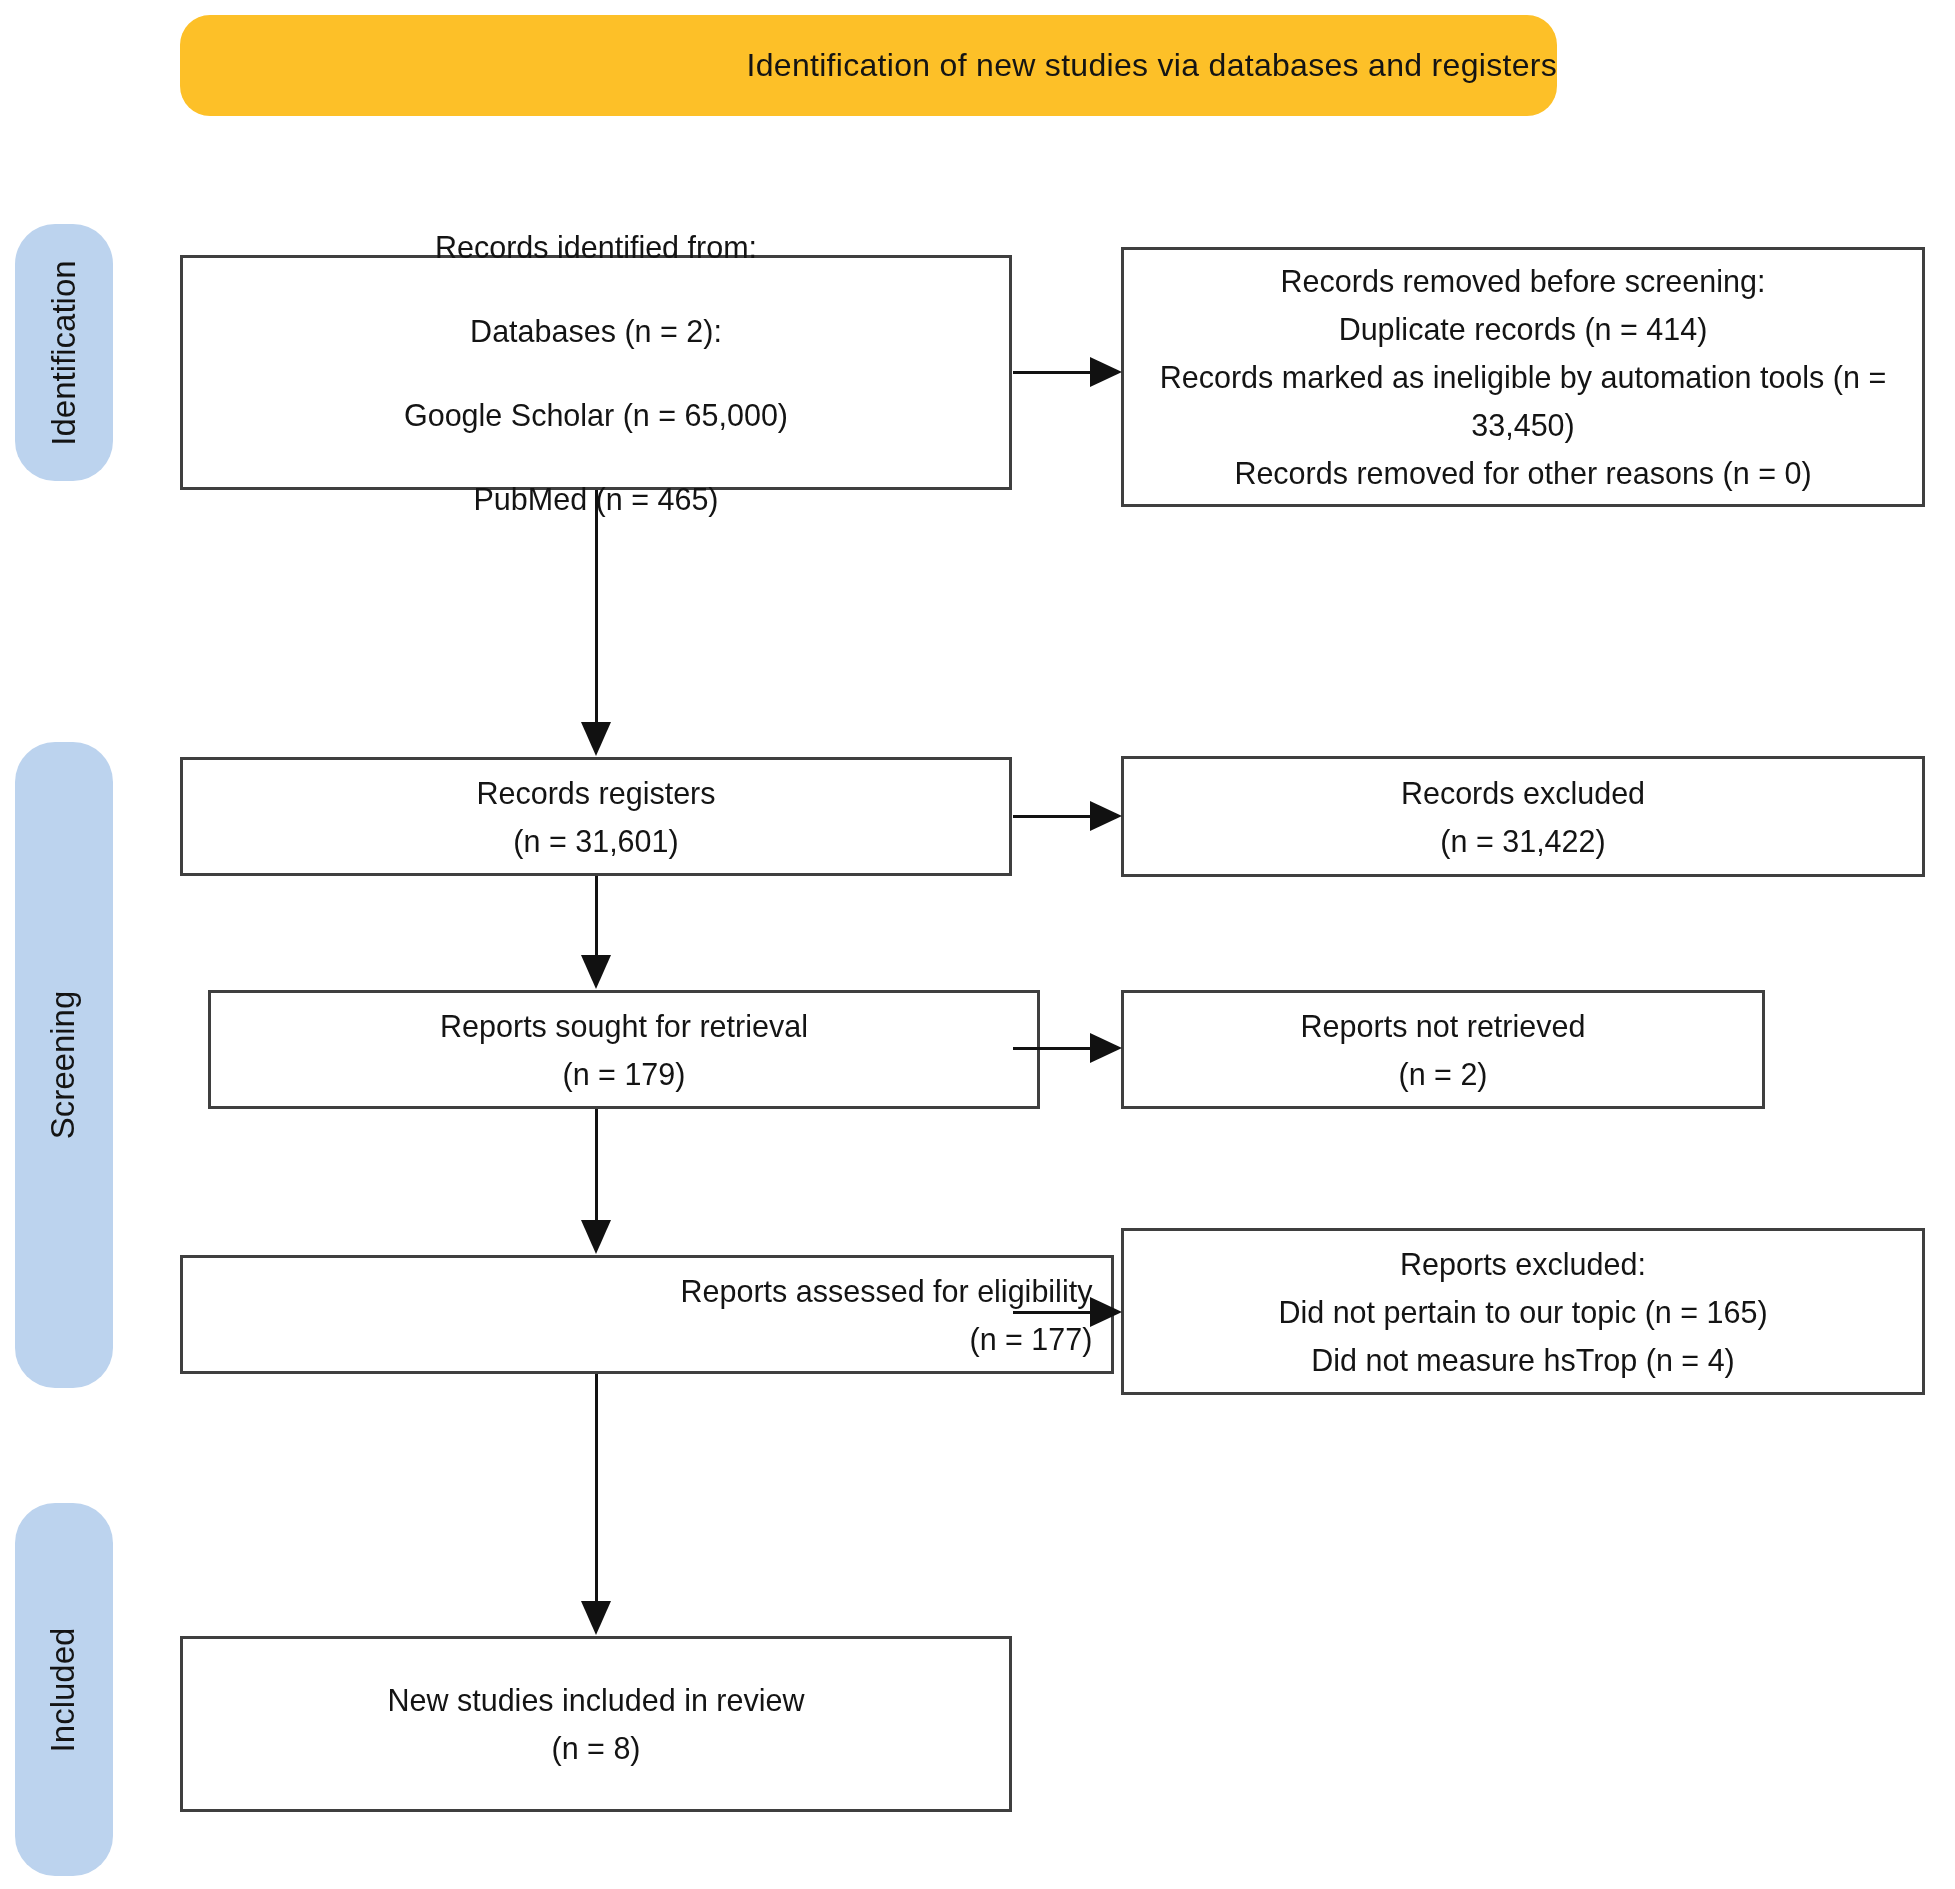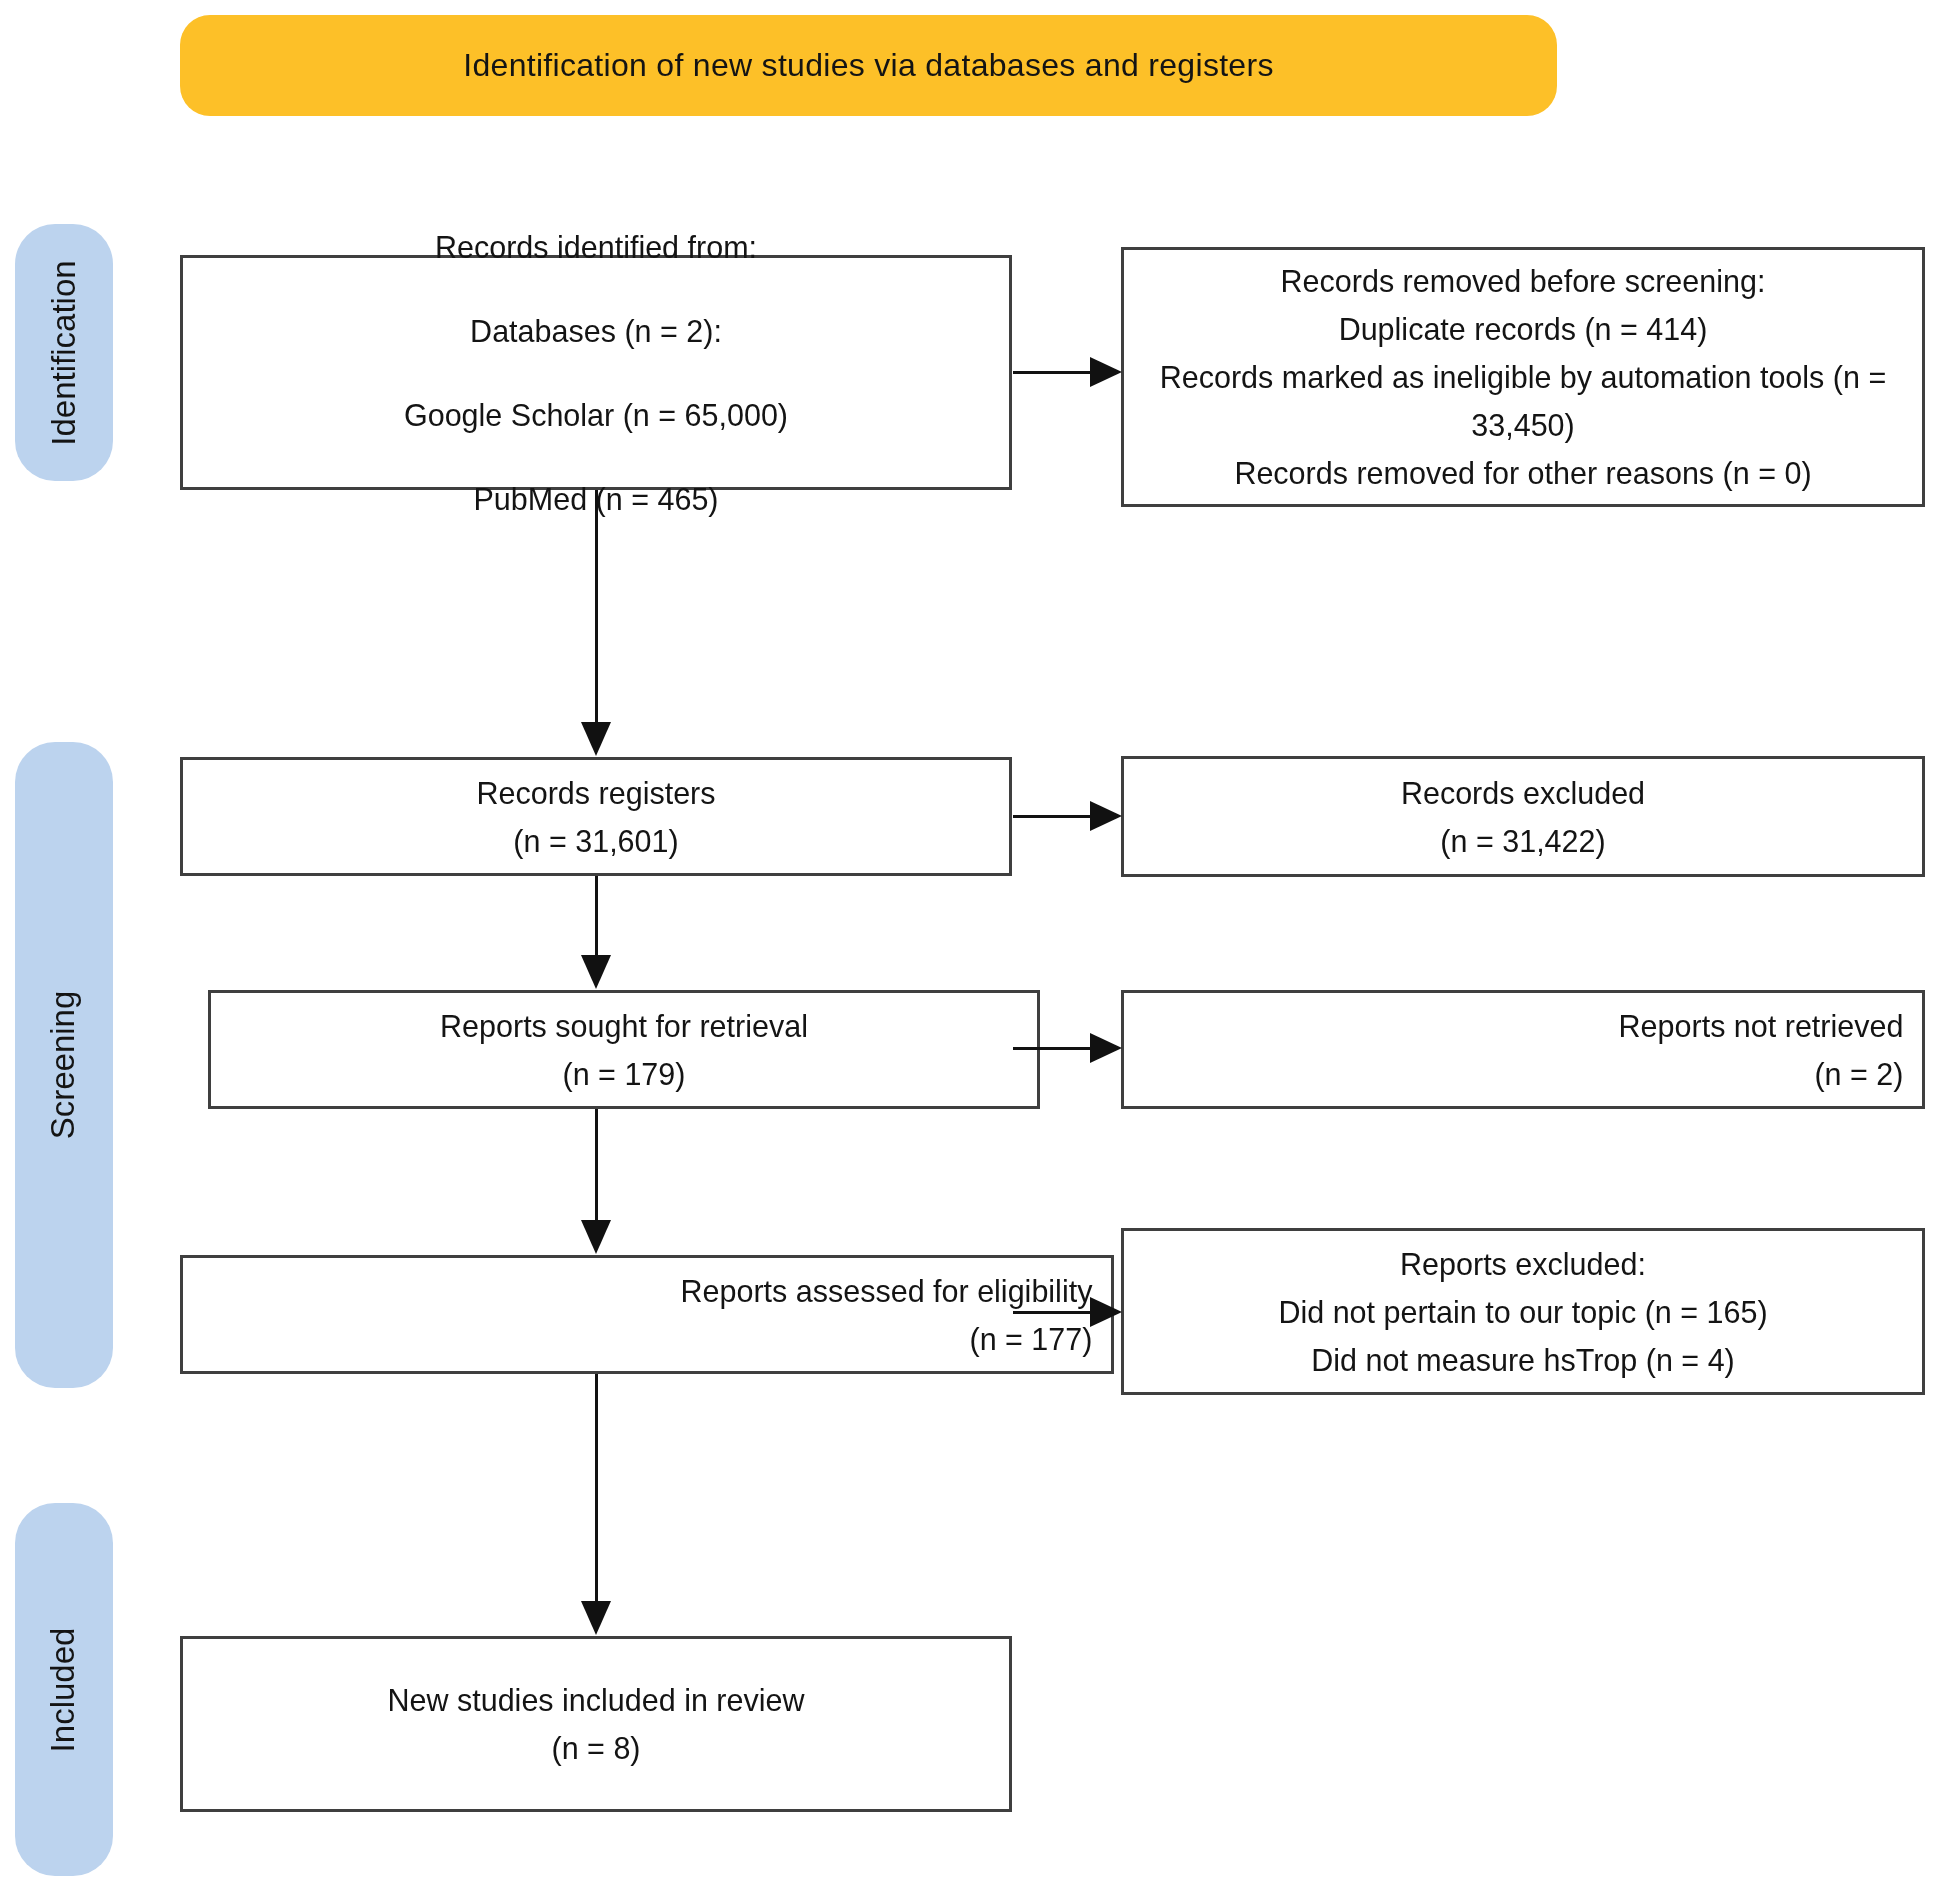--- a/index.html
+++ b/index.html
@@ -10,21 +10,21 @@
     background: #ffffff;
     font-family: "Liberation Sans", sans-serif;
     color: #141414;
   }
   .banner {
     position: absolute;
     left: 180px; top: 14.6px;
     width: 1377px; height: 101px;
     background: var(--banner-bg, #FDC028);
     border-radius: 30px;
-    display: flex; align-items: center; justify-content: center;
+    display: flex; align-items: center; justify-content: flex-end;
     font-size: 32px;
     letter-spacing: 0.3px;
   }
   .stage {
     position: absolute;
     left: 14.6px;
     width: 98px;
     background: var(--stage-bg, #BCD3EE);
     border-radius: 40px;
     display: flex; align-items: center; justify-content: center;
@@ -112,21 +112,21 @@
     <div>Duplicate records (n = 414)</div>
     <div>Records marked as ineligible by automation tools (n = 33,450)</div>
     <div>Records removed for other reasons (n = 0)</div>
   </div>
 
   <div class="box" style="left:1121px; top:756px; width:804px; height:121px;justify-content:center;">
     <div>Records excluded</div>
     <div>(n = 31,422)</div>
   </div>
 
-  <div class="box" style="left:1121px; top:990px; width:804px; height:119px;align-items:flex-end;">
+  <div class="box" style="left:1121px; top:990px; width:644px; height:119px;">
     <div>Reports not retrieved</div>
     <div>(n = 2)</div>
   </div>
 
   <div class="box" style="left:1121px; top:1228px; width:804px; height:167px;">
     <div>Reports excluded:</div>
     <div>Did not pertain to our topic (n = 165)</div>
     <div>Did not measure hsTrop (n = 4)</div>
   </div>
 

